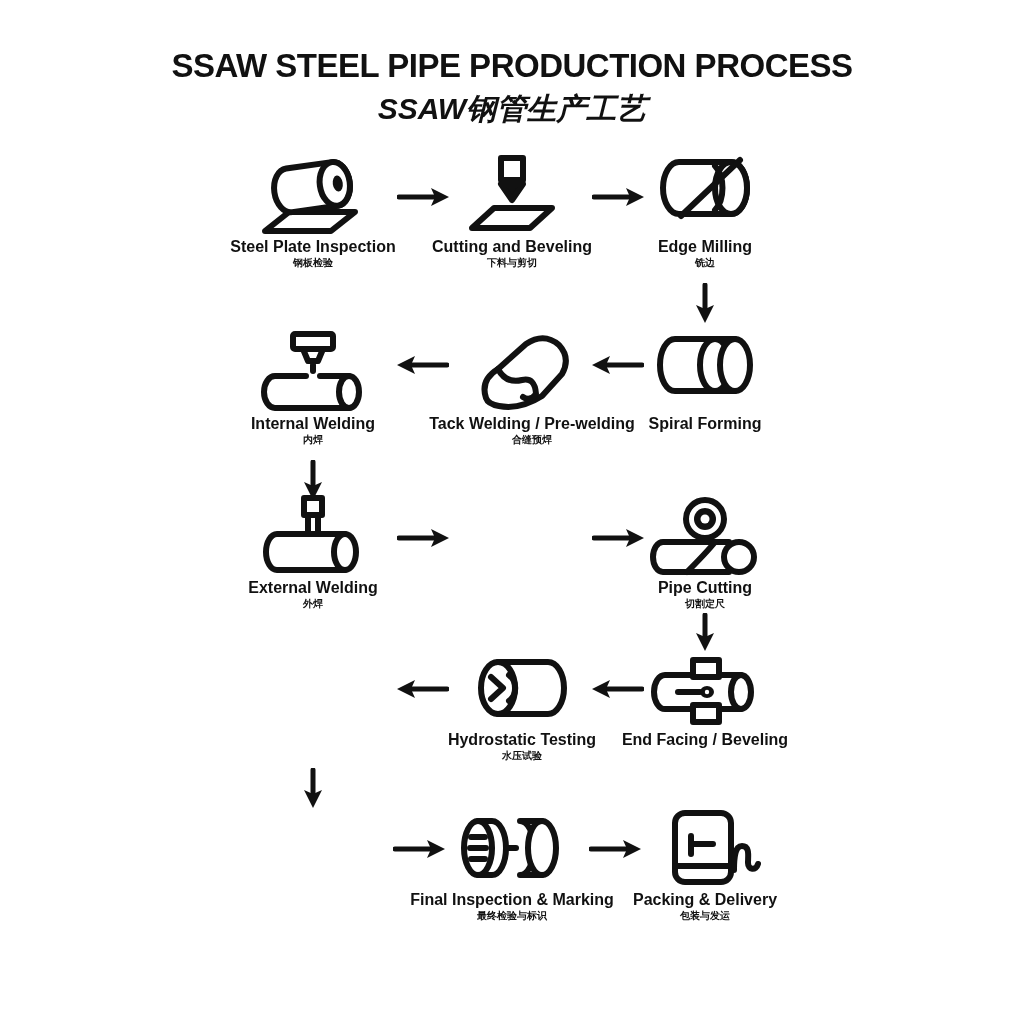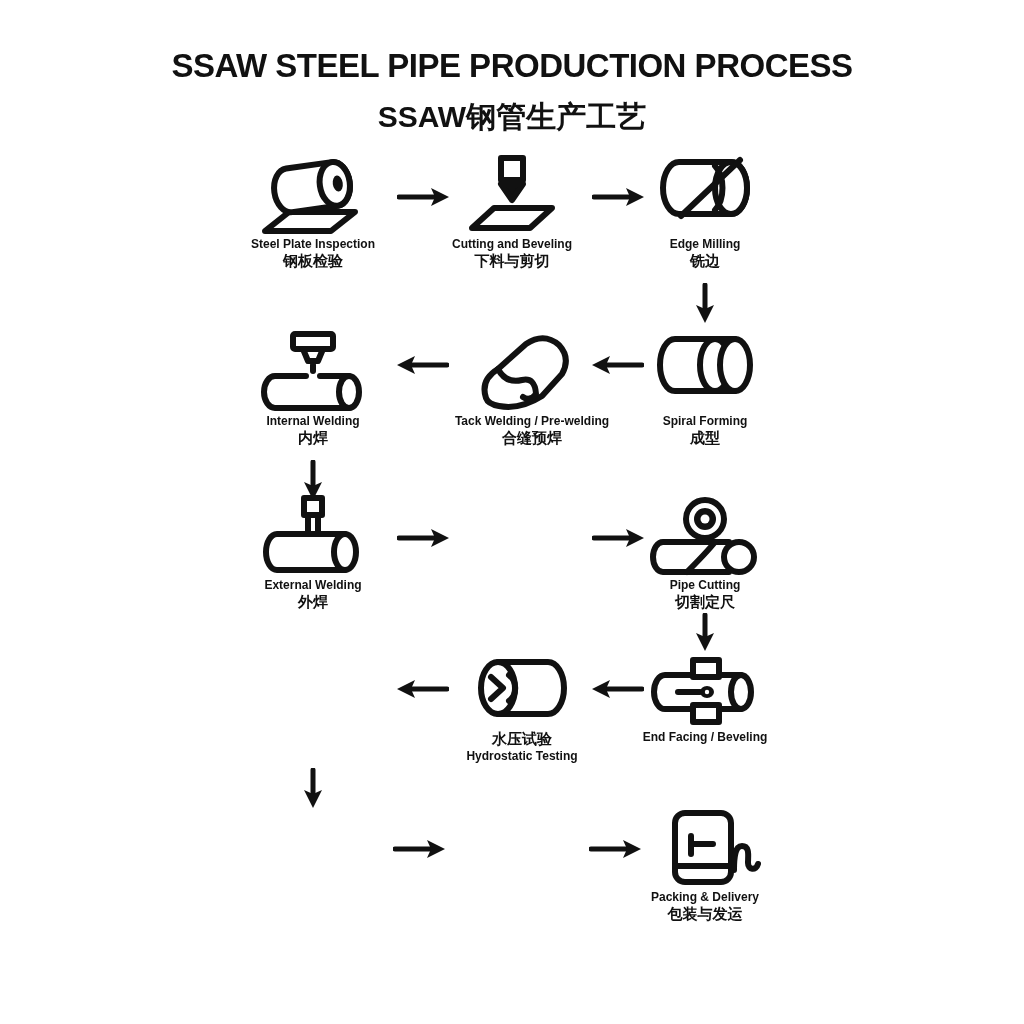--- a/index.html
+++ b/index.html
@@ -3,26 +3,26 @@
 <meta charset="utf-8">
 <style>
   html,body{margin:0;padding:0;}
   body{
     width:1024px;height:1024px;background:#ffffff;
     font-family:"Liberation Sans","DejaVu Sans",sans-serif;color:#111111;
   }
   .stage{position:relative;width:904px;height:1024px;background:#ffffff;overflow:hidden;}
   .title{position:absolute;left:0;top:48px;width:1024px;text-align:center;font-weight:bold;}
   .title-en{font-size:33px;letter-spacing:-0.5px;line-height:1.1;}
-  .title-zh{font-size:30px;margin-top:16px;line-height:1.1;}
+  .title-zh{font-size:30px;margin-top:8px;line-height:1.1;font-style:italic;}
   .step{position:absolute;width:220px;text-align:center;}
   .icon-box{height:82px;display:flex;align-items:flex-end;justify-content:center;}
   .icon-box svg{overflow:visible;display:block;}
-  .lbl{font-size:12px;font-weight:600;line-height:1.25;}
-  .lbl-zh{font-size:15px;}
+  .lbl{font-size:16px;font-weight:600;line-height:1.25;}
+  .lbl-zh{font-size:10px;}
   .arrow{position:absolute;}
   .arrow-left{transform:scaleX(-1);}
 </style>
 </head>
 <body>
 
 <div class="stage">
 
   <div class="title">
     <div class="title-en">SSAW STEEL PIPE PRODUCTION PROCESS</div>
@@ -110,21 +110,20 @@
       <svg width="120" height="82" viewBox="0 0 120 82">
           <g stroke="#111111" stroke-width="6" fill="none" stroke-linecap="round" stroke-linejoin="round">
         <path d="M30 7 H90 V59 H30 A15 26 0 0 1 30 7 Z" fill="#ffffff" stroke="none"></path>
         <path d="M30 7 H90 M30 59 H90 M30 7 A15 26 0 0 0 30 59"></path>
         <ellipse cx="70" cy="33" rx="15" ry="26" fill="#ffffff"></ellipse>
         <ellipse cx="90" cy="33" rx="15" ry="26" fill="#ffffff"></ellipse>
       </g>
         </svg>
     </div>
     <div class="lbl">Spiral Forming</div>
-    <div class="lbl lbl-zh">成型</div>
   </div>
 
   <div class="step" style="left:203px;top:496px">
     <div class="icon-box">
       <svg width="120" height="82" viewBox="0 0 120 82">
           <g stroke="#111111" stroke-width="6" fill="none" stroke-linecap="round" stroke-linejoin="round">
         <rect x="51" y="2" width="18" height="17" fill="#ffffff"></rect>
         <rect x="55" y="19" width="10" height="20" fill="#ffffff"></rect>
         <path d="M24 38 H92 V74 H24 A11 18 0 0 1 24 38 Z" fill="#ffffff" stroke="none"></path>
         <path d="M24 38 H92 M24 74 H92 M24 38 A11 18 0 0 0 24 74"></path>
@@ -161,42 +160,58 @@
       <svg width="120" height="82" viewBox="0 0 120 82">
           <g stroke="#111111" stroke-width="6" fill="none" stroke-linecap="round" stroke-linejoin="round">
         <path d="M36 14 H86 A16 26 0 0 1 86 66 H36 Z" fill="#ffffff" stroke="none"></path>
         <path d="M36 14 H86 A16 26 0 0 1 86 66 H36"></path>
         <ellipse cx="36" cy="40" rx="17" ry="26" fill="#ffffff"></ellipse>
         <path d="M29 29 L41 40 L29 51"></path>
         <path d="M47 27 A15 16 0 0 1 47 53"></path>
       </g>
         </svg>
     </div>
+    <div class="lbl">Hydrostatic Testing</div>
     <div class="lbl lbl-zh">水压试验</div>
-    <div class="lbl">Hydrostatic Testing</div>
   </div>
 
   <div class="step" style="left:595px;top:648px">
     <div class="icon-box">
       <svg width="120" height="82" viewBox="0 0 120 82">
           <g stroke="#111111" stroke-width="6" fill="none" stroke-linecap="round" stroke-linejoin="round">
         <path d="M20 27 H96 V61 H20 A11 17 0 0 1 20 27 Z" fill="#ffffff" stroke="none"></path>
         <path d="M20 27 H96 M20 61 H96 M20 27 A11 17 0 0 0 20 61"></path>
         <ellipse cx="96" cy="44" rx="10" ry="17" fill="#ffffff"></ellipse>
         <rect x="48" y="12" width="26" height="17" fill="#ffffff"></rect>
         <rect x="48" y="57" width="26" height="17" fill="#ffffff"></rect>
         <path d="M33 44 H55"></path>
         <ellipse cx="62" cy="44" rx="7" ry="6" fill="#111111" stroke="none"></ellipse>
         <circle cx="62" cy="44" r="2.2" fill="#ffffff" stroke="none"></circle>
       </g>
         </svg>
     </div>
     <div class="lbl">End Facing / Beveling</div>
   </div>
 
+  <div class="step" style="left:402px;top:808px">
+    <div class="icon-box">
+      <svg width="120" height="82" viewBox="0 0 120 82">
+          <g stroke="#111111" stroke-width="6" fill="none" stroke-linecap="round" stroke-linejoin="round">
+        <ellipse cx="26" cy="40" rx="14" ry="27" fill="#ffffff"></ellipse>
+        <path d="M19 29 H33 M18 40 H34 M19 51 H33"></path>
+        <path d="M26 13 H40 M26 67 H40 M40 13 A14 27 0 0 1 40 67"></path>
+        <path d="M56 40 H64"></path>
+        <path d="M68 13 A14 27 0 0 1 68 67 M68 13 H90 M68 67 H90"></path>
+        <ellipse cx="90" cy="40" rx="14" ry="27" fill="#ffffff"></ellipse>
+      </g>
+        </svg>
+    </div>
+    <div class="lbl">Final Inspection &amp; Marking</div>
+    <div class="lbl lbl-zh">最终检验与标识</div>
+  </div>
 
   <div class="step" style="left:595px;top:808px">
     <div class="icon-box">
       <svg width="120" height="82" viewBox="0 0 120 82">
           <g stroke="#111111" stroke-width="6" fill="none" stroke-linecap="round" stroke-linejoin="round">
         <rect x="30" y="5" width="56" height="69" rx="10" fill="#ffffff"></rect>
         <path d="M30 58 H86"></path>
         <path d="M46 28 V46 M46 36 H68"></path>
         <path d="M86 62 H89 C89 52 89 38 97 38 C105 38 103 48 103 55 C103 62 111 63 113 56"></path>
       </g>

